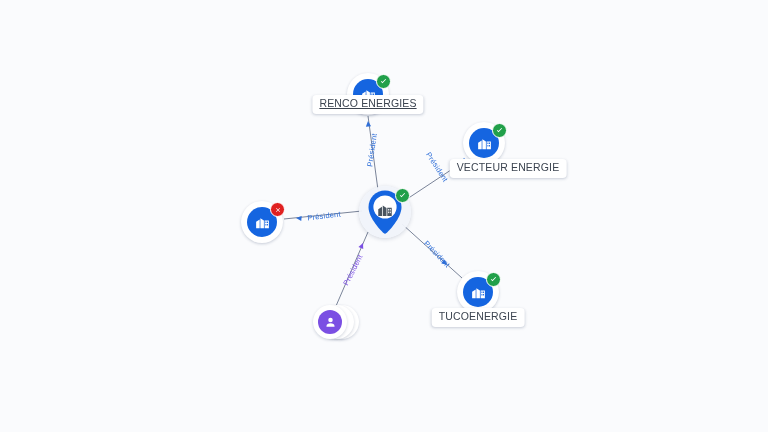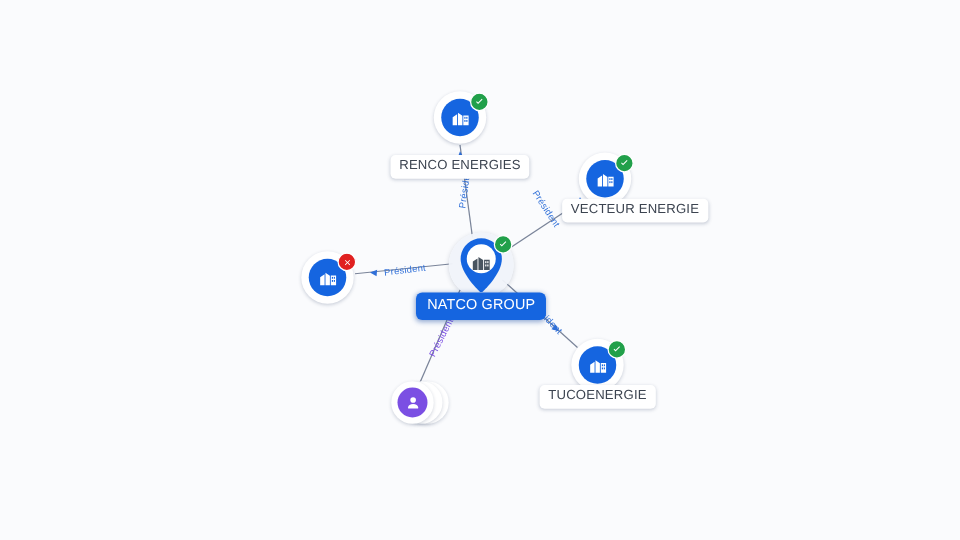--- a/index.html
+++ b/index.html
@@ -210,21 +210,21 @@
         <rect x="16.2" y="14.1" width="1.3" height="2.1" fill="#1565e0"></rect>
         <rect x="18.4" y="14.1" width="1.3" height="2.1" fill="#1565e0"></rect>
       </svg>
     </div>
     <div class="badge ok">
       <svg width="9" height="9" viewBox="0 0 24 24">
         <path fill="#ffffff" d="M9.2 16.4 5 12.2l1.5-1.5 2.7 2.7 8-8L18.7 6.9z"></path>
       </svg>
     </div>
   </div>
-  <div class="node-label" id="label-renco-energies" style="left: 368px; top: 124px;">RENCO ENERGIES</div>
+  <div class="node-label" id="label-renco-energies" style="left: 368px; top: 95px; text-decoration: underline;">RENCO ENERGIES</div>
 
   <div class="node co-node" id="node-vecteur-energie" style="left: 484px; top: 143px;">
     <div class="ring"></div>
     <div class="disc">
       <svg width="17" height="17" viewBox="0 0 24 24">
         <path fill="#ffffff" d="M3 20V11l5-3.4V20H3zm6 0V6l5 3.2V20H9zm6 0V9h6v11h-6z"></path>
         <rect x="16.2" y="10.6" width="1.3" height="2.1" fill="#1565e0"></rect>
         <rect x="18.4" y="10.6" width="1.3" height="2.1" fill="#1565e0"></rect>
         <rect x="16.2" y="14.1" width="1.3" height="2.1" fill="#1565e0"></rect>
         <rect x="18.4" y="14.1" width="1.3" height="2.1" fill="#1565e0"></rect>
@@ -301,15 +301,14 @@
         <rect x="16.2" y="14.1" width="1.3" height="2.1" fill="#ffffff"></rect>
         <rect x="18.4" y="14.1" width="1.3" height="2.1" fill="#ffffff"></rect>
       </svg>
     </div>
     <div class="badge ok">
       <svg width="9" height="9" viewBox="0 0 24 24">
         <path fill="#ffffff" d="M9.2 16.4 5 12.2l1.5-1.5 2.7 2.7 8-8L18.7 6.9z"></path>
       </svg>
     </div>
   </div>
-  <div class="node-label primary" id="label-natco-group" style="left: 385px; top: 234px;">NATCO GROUP</div>
 
 </div>
 
 </body></html>

